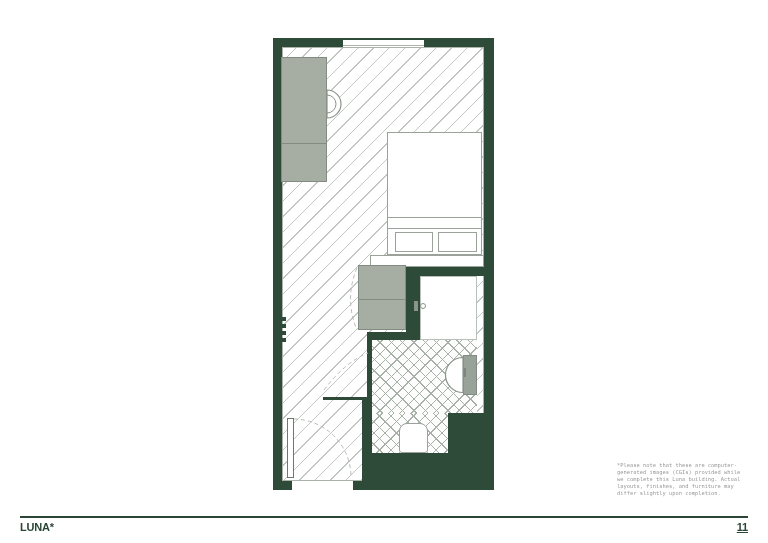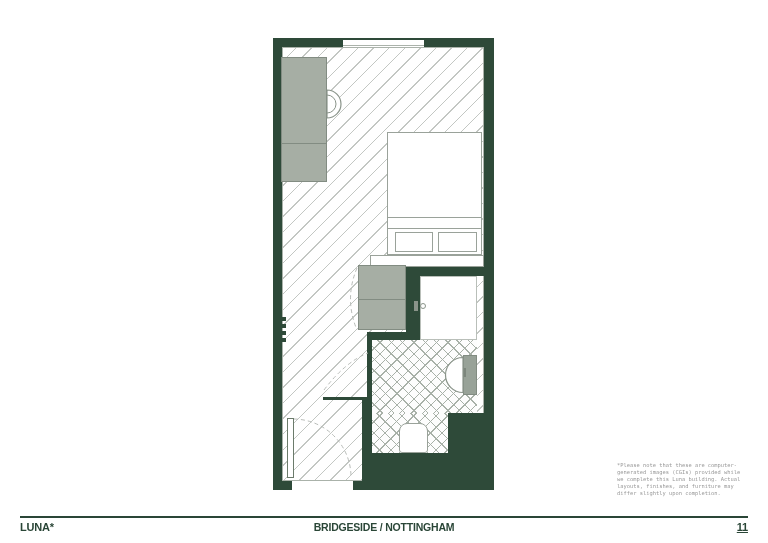--- a/index.html
+++ b/index.html
@@ -112,16 +112,15 @@
   <div class="abs disclaimer">
     <div>*Please note that these are computer-</div>
     <div>generated images (CGIs) provided while</div>
     <div>we complete this Luna building. Actual</div>
     <div>layouts, finishes, and furniture may</div>
     <div>differ slightly upon completion.</div>
   </div>
 
   <div class="abs footer-rule"></div>
   <div class="abs footer-text" id="brand">LUNA*</div>
-  <div class="abs footer-text" id="project">BRIDGESIDE / NOTTINGHAM</div>
   <div class="abs footer-text" id="pageno">11</div>
 
 </div>
 
 </body></html>

